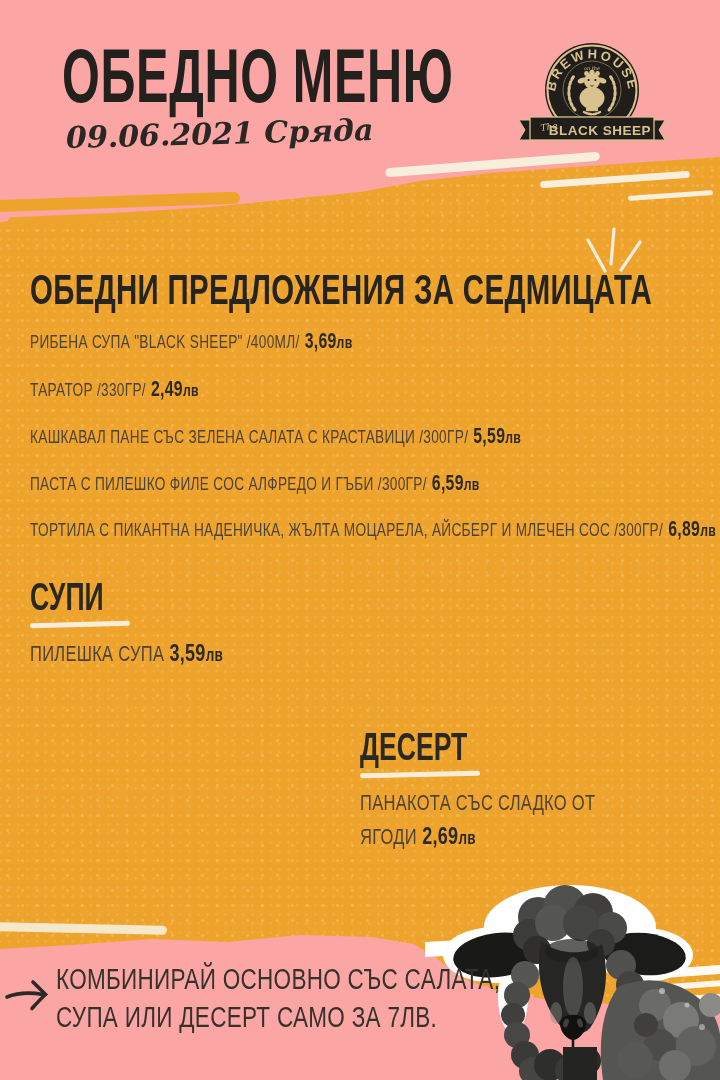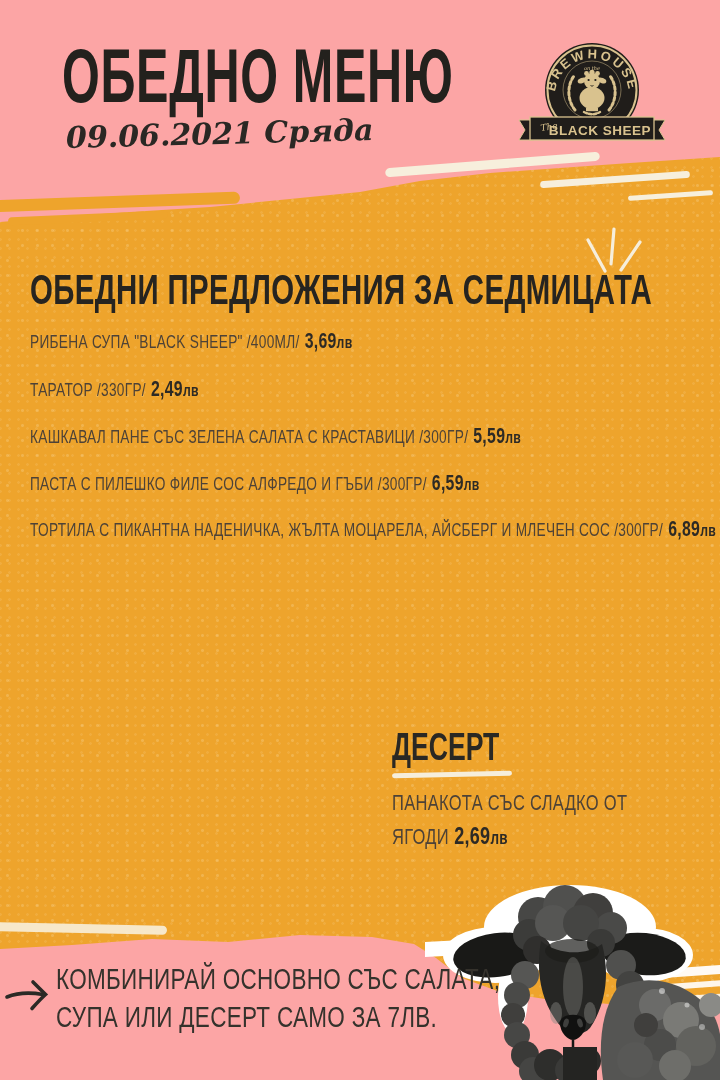--- a/index.html
+++ b/index.html
@@ -146,24 +146,31 @@
   <div class="abs spec cx72" style="top:423px">
     <span>КАШКАВАЛ ПАНЕ СЪС ЗЕЛЕНА САЛАТА С КРАСТАВИЦИ /300ГР/</span><span><span class="pv">5,59</span><span class="pu">лв</span></span>
   </div>
   <div class="abs spec cx72" style="top:470px">
     <span>ПАСТА С ПИЛЕШКО ФИЛЕ СОС АЛФРЕДО И ГЪБИ /300ГР/</span><span><span class="pv">6,59</span><span class="pu">лв</span></span>
   </div>
   <div class="abs spec cx72" style="top:516px">
     <span>ТОРТИЛА С ПИКАНТНА НАДЕНИЧКА, ЖЪЛТА МОЦАРЕЛА, АЙСБЕРГ И МЛЕЧЕН СОС /300ГР/</span><span><span class="pv">6,89</span><span class="pu">лв</span></span>
   </div>
 
-
-
-
-  <div class="abs z3" style="left:392px; top:728px;">
+  <div class="abs z3" style="left:30px; top:578px;">
+    <div class="cat-h cx70">СУПИ</div>
+    <div class="uline" style="width:100px; transform:rotate(-1.5deg);"></div>
+    <div class="cat-items cx75 nowrap">
+      <div><span>ПИЛЕШКА СУПА</span><span><span class="cat-pv">3,59</span><span class="cat-pu">лв</span></span></div>
+    </div>
+  </div>
+
+
+
+  <div class="abs z3" style="left:360px; top:728px;">
     <div class="cat-h cx70">ДЕСЕРТ</div>
     <div class="uline" style="width:120px; transform:rotate(-1.2deg);"></div>
     <div class="cat-items cx75" style="width:320px;">
       <div><span>ПАНАКОТА СЪС СЛАДКО ОТ ЯГОДИ</span><span><span class="cat-pv">2,69</span><span class="cat-pu">лв</span></span></div>
     </div>
   </div>
 
   <svg class="abs sheep" width="295" height="225" viewBox="0 0 295 225">
 
     <g fill="#ffffff">

